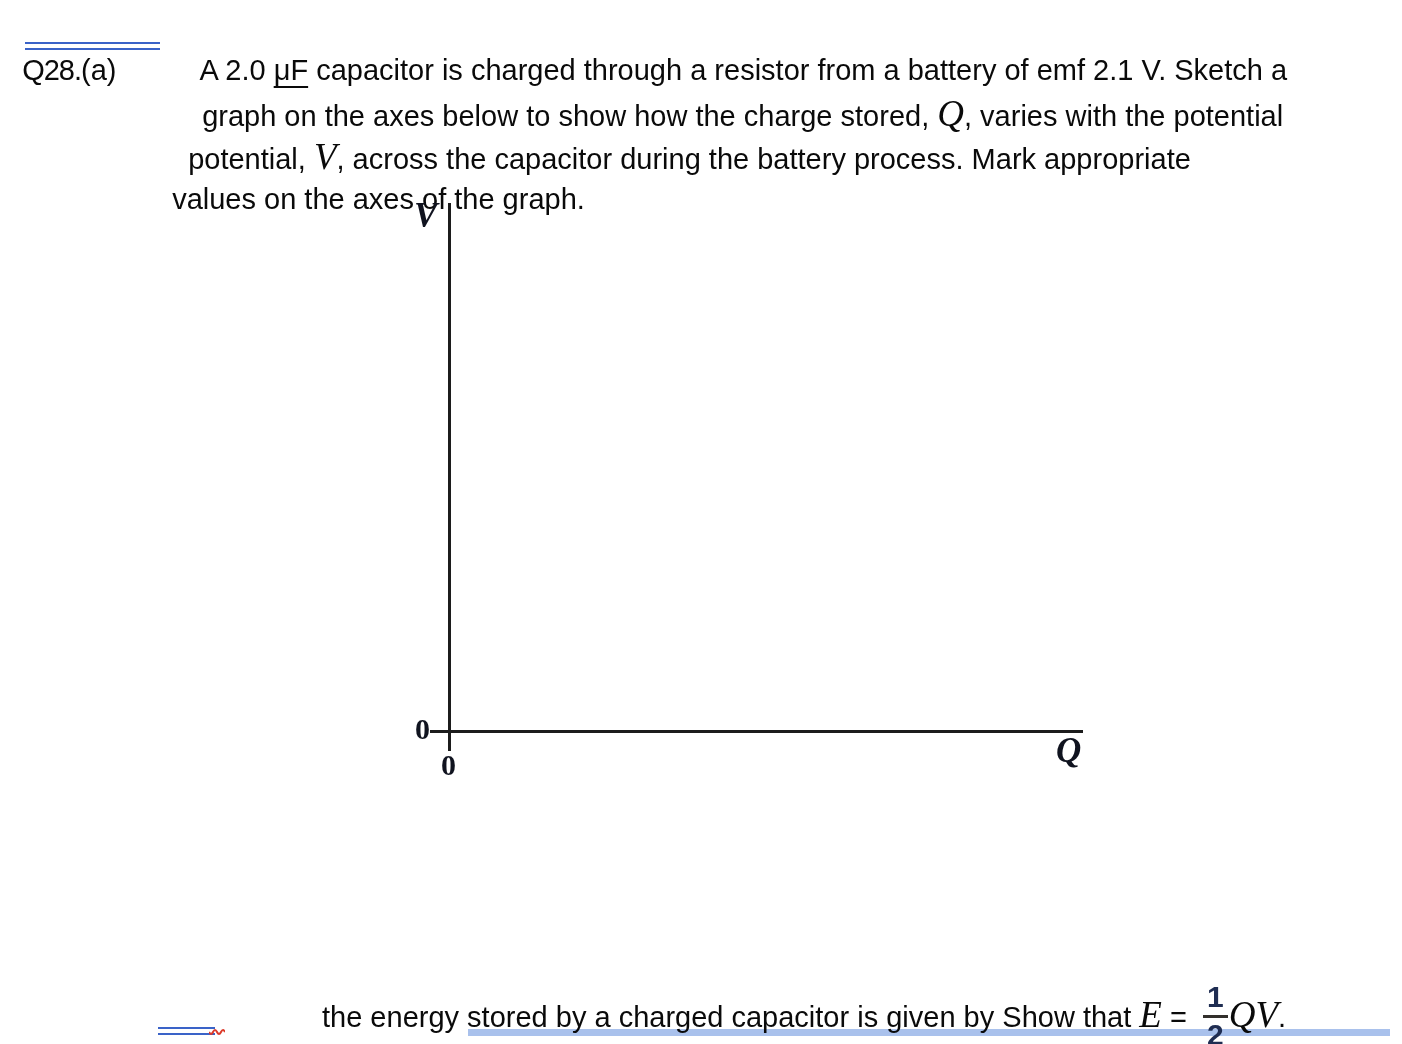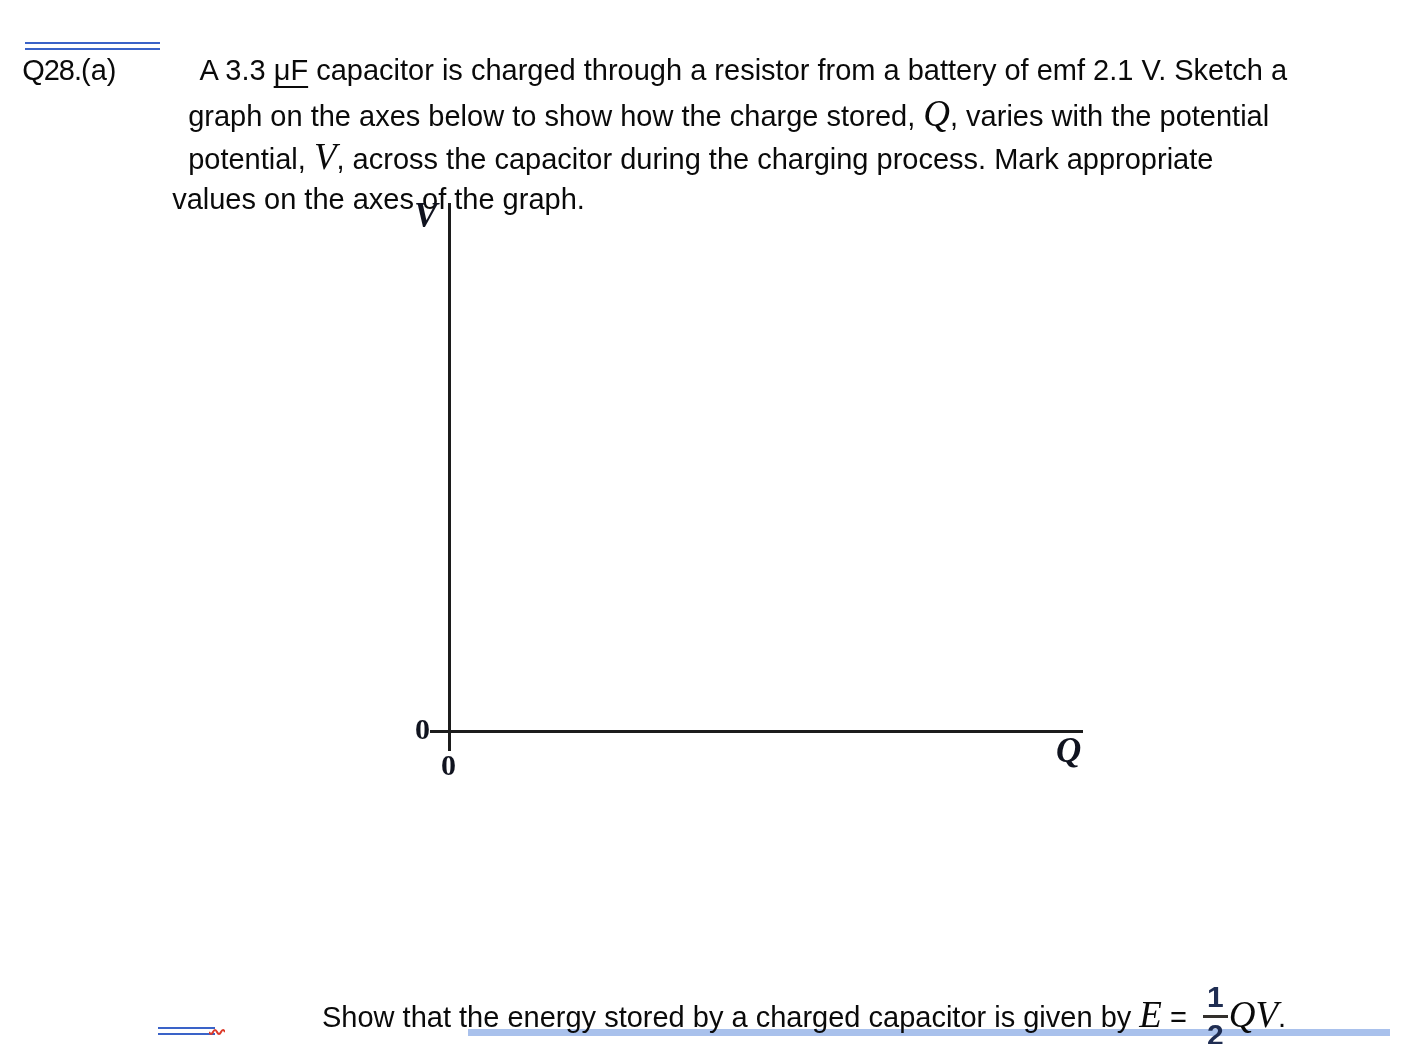--- a/index.html
+++ b/index.html
@@ -73,29 +73,29 @@
 </head>
 <body>
 
 <div class="abs line" style="left:6px; top:6px;">
   <span class="qnum">Q28.</span><span>(a)</span>
 </div>
 
 <div class="abs dbl-underline" style="left:25px; top:42px; width:135px;"></div>
 
 <div class="abs line" style="left:185px; top:6px;">
-  <span>A 3.3 </span><span class="spellwavy">μF</span><span> capacitor is charged through a resistor from a battery of emf 2.1 V. Sketch a</span>
+  <span>A 2.0 </span><span class="spellwavy">μF</span><span> capacitor is charged through a resistor from a battery of emf 2.1 V. Sketch a</span>
 </div>
 
-<div class="abs line" style="left:172px; top:49px;">
+<div class="abs line" style="left:186px; top:49px;">
   <span>graph on the axes below to show how the charge stored, </span><span class="mvar">Q</span><span>, varies with the potential</span>
 </div>
 
 <div class="abs line" style="left:172px; top:92px;">
-  <span>potential, </span><span class="mvar">V</span><span>, across the capacitor during the charging process. Mark appropriate</span>
+  <span>potential, </span><span class="mvar">V</span><span>, across the capacitor during the battery process. Mark appropriate</span>
 </div>
 
 <div class="abs line" style="left:156px; top:135px;">
   <span>values on the axes of the graph.</span>
 </div>
 
 <div>
 
   <div class="abs axis-var" style="left:414px; top:198px;">V</div>
 
@@ -122,14 +122,14 @@
 
 <div class="abs" style="left:209px; top:1029px;">
   <svg class="squiggle-svg" width="16" height="8" viewBox="0 0 16 8">
     <path d="M0,3 Q2,7 4,3 T8,3 T12,3 T16,3" fill="none" stroke="#dc3a2a" stroke-width="2"></path>
   </svg>
 </div>
 
 <div class="abs highlight-underline" style="left:468px; top:1029px; width:922px;"></div>
 
 <div class="abs line formula-row" style="left:322px; top:993px;">
-  <span>Show that </span><span>the energy stored by a charged capacitor is given by </span><span class="fvar">E</span><span> = </span><span class="frac"><span class="num">1</span><span class="den">2</span></span><span class="fvar">QV</span><span>.</span>
+  <span>the energy stored by a charged capacitor is given by </span><span>Show that </span><span class="fvar">E</span><span> = </span><span class="frac"><span class="num">1</span><span class="den">2</span></span><span class="fvar">QV</span><span>.</span>
 </div>
 
 </body></html>

